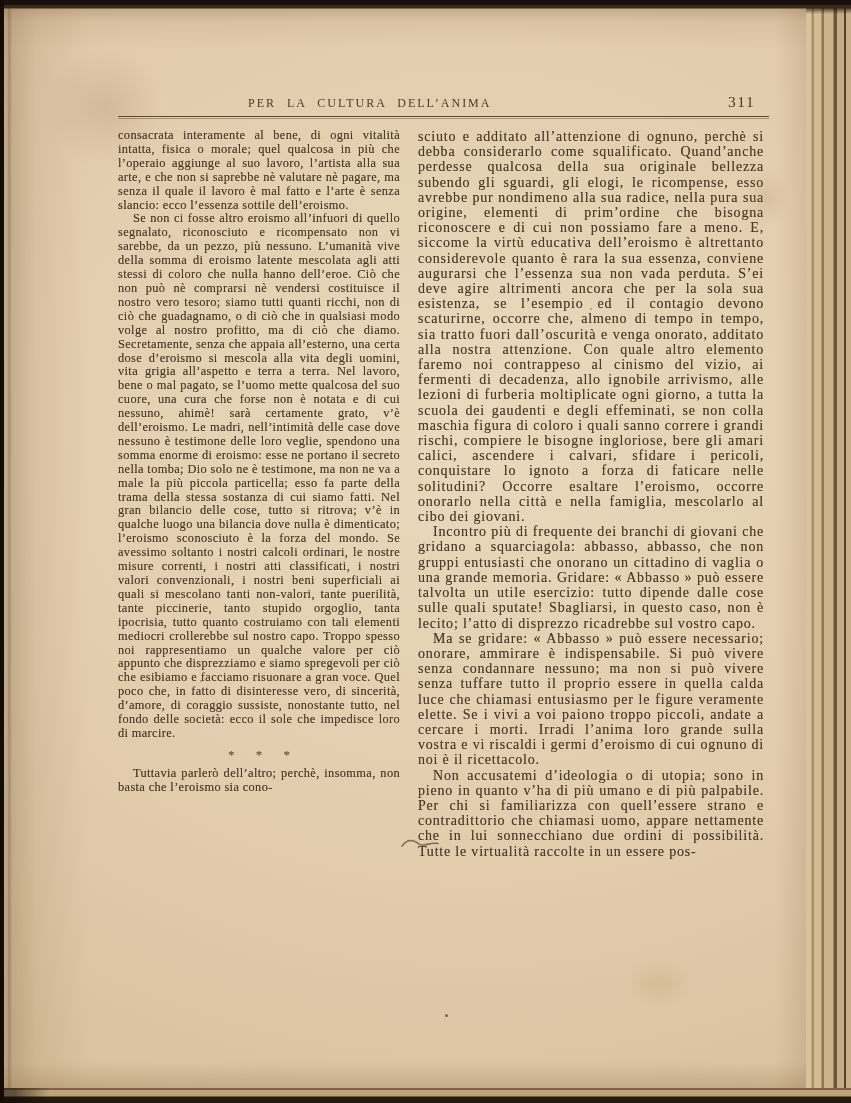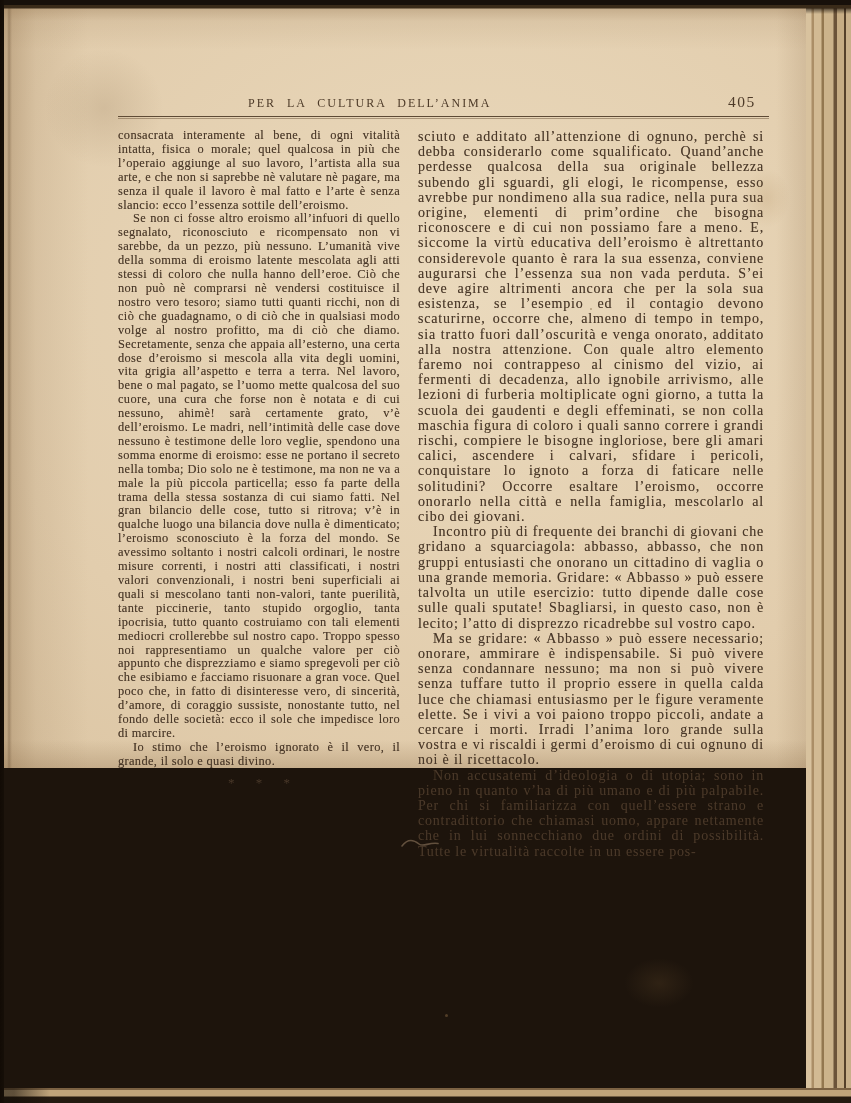--- a/index.html
+++ b/index.html
@@ -32,21 +32,21 @@
   }
   .edge-bottom {
     position: absolute; left: 0; top: 1088px; width: 851px; height: 15px;
     background:
       linear-gradient(90deg, rgba(15,10,5,.55) 0 14px, rgba(15,10,5,0) 50px),
       linear-gradient(180deg, #7c6243 0 2px, #bfa47b 2px 8px, #241a10 9px);
   }
 
   
   .page {
-    position: absolute; left: 4px; top: 8px; width: 806px; height: 760px;
+    position: absolute; left: 4px; top: 8px; width: 806px; height: 1082px;
     background-color: #e2cdad;
     background-image:
       linear-gradient(90deg, rgba(146,115,78,.42) 0px, rgba(146,115,78,.14) 32px, rgba(0,0,0,0) 85px),
       linear-gradient(90deg, rgba(0,0,0,0) 3px, rgba(90,68,45,.38) 5px, rgba(0,0,0,0) 8px),
       linear-gradient(180deg, rgba(146,115,78,.38) 0px, rgba(146,115,78,.12) 13px, rgba(0,0,0,0) 42px),
       linear-gradient(270deg, rgba(140,110,75,.22) 0px, rgba(0,0,0,0) 34px),
       linear-gradient(0deg, rgba(140,110,75,.30) 0px, rgba(0,0,0,0) 28px),
       radial-gradient(ellipse 900px 760px at 58% 38%, #ead9bc 0%, #e2cdad 55%, #d8c19e 100%);
     color: #4a392a;
   }
@@ -101,30 +101,30 @@
 </style>
 </head>
 <body>
 
 <div class="scene">
 
   <div class="page">
 
     <div class="running-title">PER LA CULTURA DELL’ANIMA</div>
 
-    <div class="page-number">405</div>
+    <div class="page-number">311</div>
 
     <div class="header-rule"></div>
 
     <div class="columns">
       <div class="col col-left">
           <p class="para">consacrata interamente al bene, di ogni vitalità intatta, fisica o morale; quel qualcosa in più che l’operaio aggiunge al suo lavoro, l’artista alla sua arte, e che non si saprebbe nè valutare nè pagare, ma senza il quale il lavoro è mal fatto e l’arte è senza slancio: ecco l’essenza sottile dell’eroismo.</p>
           <p class="para indent">Se non ci fosse altro eroismo all’infuori di quello segnalato, riconosciuto e ricompensato non vi sarebbe, da un pezzo, più nessuno. L’umanità vive della somma di eroismo latente mescolata agli atti stessi di coloro che nulla hanno dell’eroe. Ciò che non può nè comprarsi nè vendersi costituisce il nostro vero tesoro; siamo tutti quanti ricchi, non di ciò che guadagnamo, o di ciò che in qualsiasi modo volge al nostro profitto, ma di ciò che diamo. Secretamente, senza che appaia all’esterno, una certa dose d’eroismo si mescola alla vita degli uomini, vita grigia all’aspetto e terra a terra. Nel lavoro, bene o mal pagato, se l’uomo mette qualcosa del suo cuore, una cura che forse non è notata e di cui nessuno, ahimè! sarà certamente grato, v’è dell’eroismo. Le madri, nell’intimità delle case dove nessuno è testimone delle loro veglie, spendono una somma enorme di eroismo: esse ne portano il secreto nella tomba; Dio solo ne è testimone, ma non ne va a male la più piccola particella; esso fa parte della trama della stessa sostanza di cui siamo fatti. Nel gran bilancio delle cose, tutto si ritrova; v’è in qualche luogo una bilancia dove nulla è dimenticato; l’eroismo sconosciuto è la forza del mondo. Se avessimo soltanto i nostri calcoli ordinari, le nostre misure correnti, i nostri atti classificati, i nostri valori convenzionali, i nostri beni superficiali ai quali si mescolano tanti non-valori, tante puerilità, tante piccinerie, tanto stupido orgoglio, tanta ipocrisia, tutto quanto costruiamo con tali elementi mediocri crollerebbe sul nostro capo. Troppo spesso noi rappresentiamo un qualche valore per ciò appunto che disprezziamo e siamo spregevoli per ciò che esibiamo e facciamo risuonare a gran voce. Quel poco che, in fatto di disinteresse vero, di sincerità, d’amore, di coraggio sussiste, nonostante tutto, nel fondo delle società: ecco il sole che impedisce loro di marcire.</p>
-          <p class="para indent">Io stimo che l’eroismo ignorato è il vero, il grande, il solo e quasi divino.</p>
           <div class="divider">* * *</div>
+          <p class="para indent">Tuttavia parlerò dell’altro; perchè, insomma, non basta che l’eroismo sia cono-</p>
         </div>
       <div class="col col-right">
           <p class="para">sciuto e additato all’attenzione di ognuno, perchè si debba considerarlo come squalificato. Quand’anche perdesse qualcosa della sua originale bellezza subendo gli sguardi, gli elogi, le ricompense, esso avrebbe pur nondimeno alla sua radice, nella pura sua origine, elementi di prim’ordine che bisogna riconoscere e di cui non possiamo fare a meno. E, siccome la virtù educativa dell’eroismo è altrettanto considerevole quanto è rara la sua essenza, conviene augurarsi che l’essenza sua non vada perduta. S’ei deve agire altrimenti ancora che per la sola sua esistenza, se l’esempio ed il contagio devono scaturirne, occorre che, almeno di tempo in tempo, sia tratto fuori dall’oscurità e venga onorato, additato alla nostra attenzione. Con quale altro elemento faremo noi contrappeso al cinismo del vizio, ai fermenti di decadenza, allo ignobile arrivismo, alle lezioni di furberia moltiplicate ogni giorno, a tutta la scuola dei gaudenti e degli effeminati, se non colla maschia figura di coloro i quali sanno correre i grandi rischi, compiere le bisogne ingloriose, bere gli amari calici, ascendere i calvari, sfidare i pericoli, conquistare lo ignoto a forza di faticare nelle solitudini? Occorre esaltare l’eroismo, occorre onorarlo nella città e nella famiglia, mescolarlo al cibo dei giovani.</p>
           <p class="para indent">Incontro più di frequente dei branchi di giovani che gridano a squarciagola: abbasso, abbasso, che non gruppi entusiasti che onorano un cittadino di vaglia o una grande memoria. Gridare: « Abbasso » può essere talvolta un utile esercizio: tutto dipende dalle cose sulle quali sputate! Sbagliarsi, in questo caso, non è lecito; l’atto di disprezzo ricadrebbe sul vostro capo.</p>
           <p class="para indent">Ma se gridare: « Abbasso » può essere necessario; onorare, ammirare è indispensabile. Si può vivere senza condannare nessuno; ma non si può vivere senza tuffare tutto il proprio essere in quella calda luce che chiamasi entusiasmo per le figure veramente elette. Se i vivi a voi paiono troppo piccoli, andate a cercare i morti. Irradi l’anima loro grande sulla vostra e vi riscaldi i germi d’eroismo di cui ognuno di noi è il ricettacolo.</p>
           <p class="para indent">Non accusatemi d’ideologia o di utopia; sono in pieno in quanto v’ha di più umano e di più palpabile. Per chi si familiarizza con quell’essere strano e contradittorio che chiamasi uomo, appare nettamente che in lui sonnecchiano due ordini di possibilità. Tutte le virtualità raccolte in un essere pos-</p>
         </div>
     </div>
 
     <svg class="pen-mark" width="40" height="16" viewBox="0 0 40 16">

